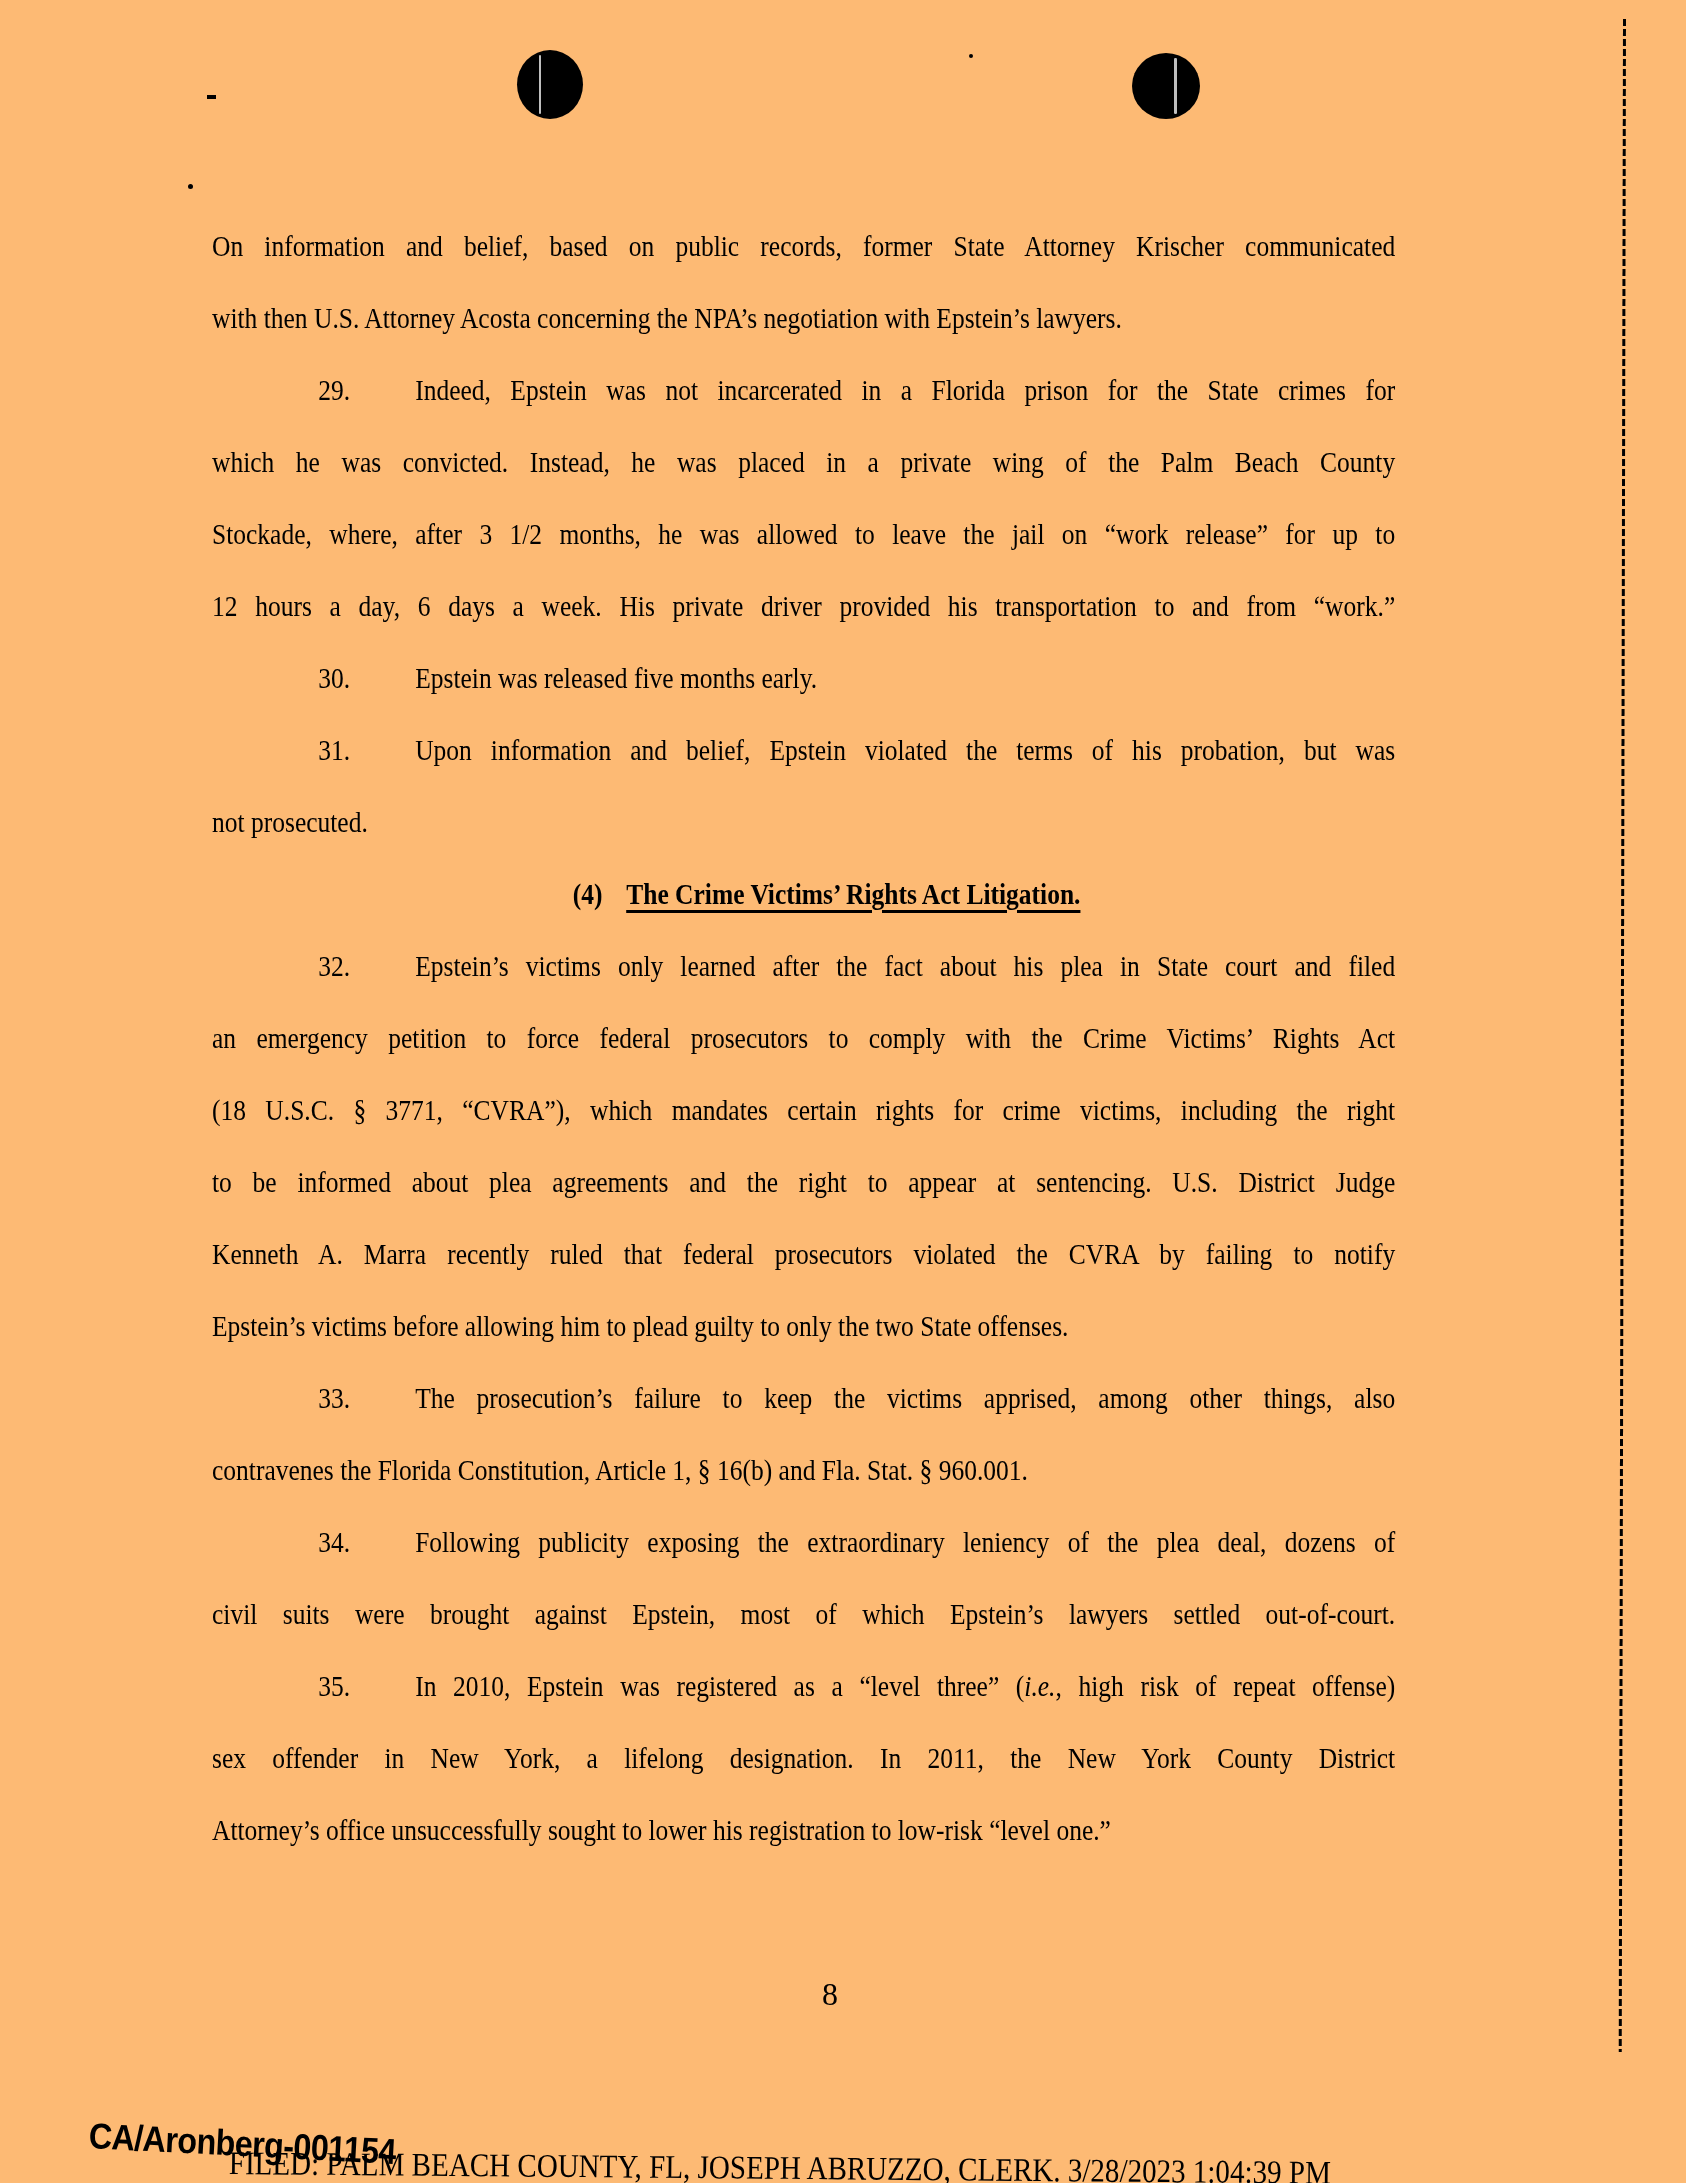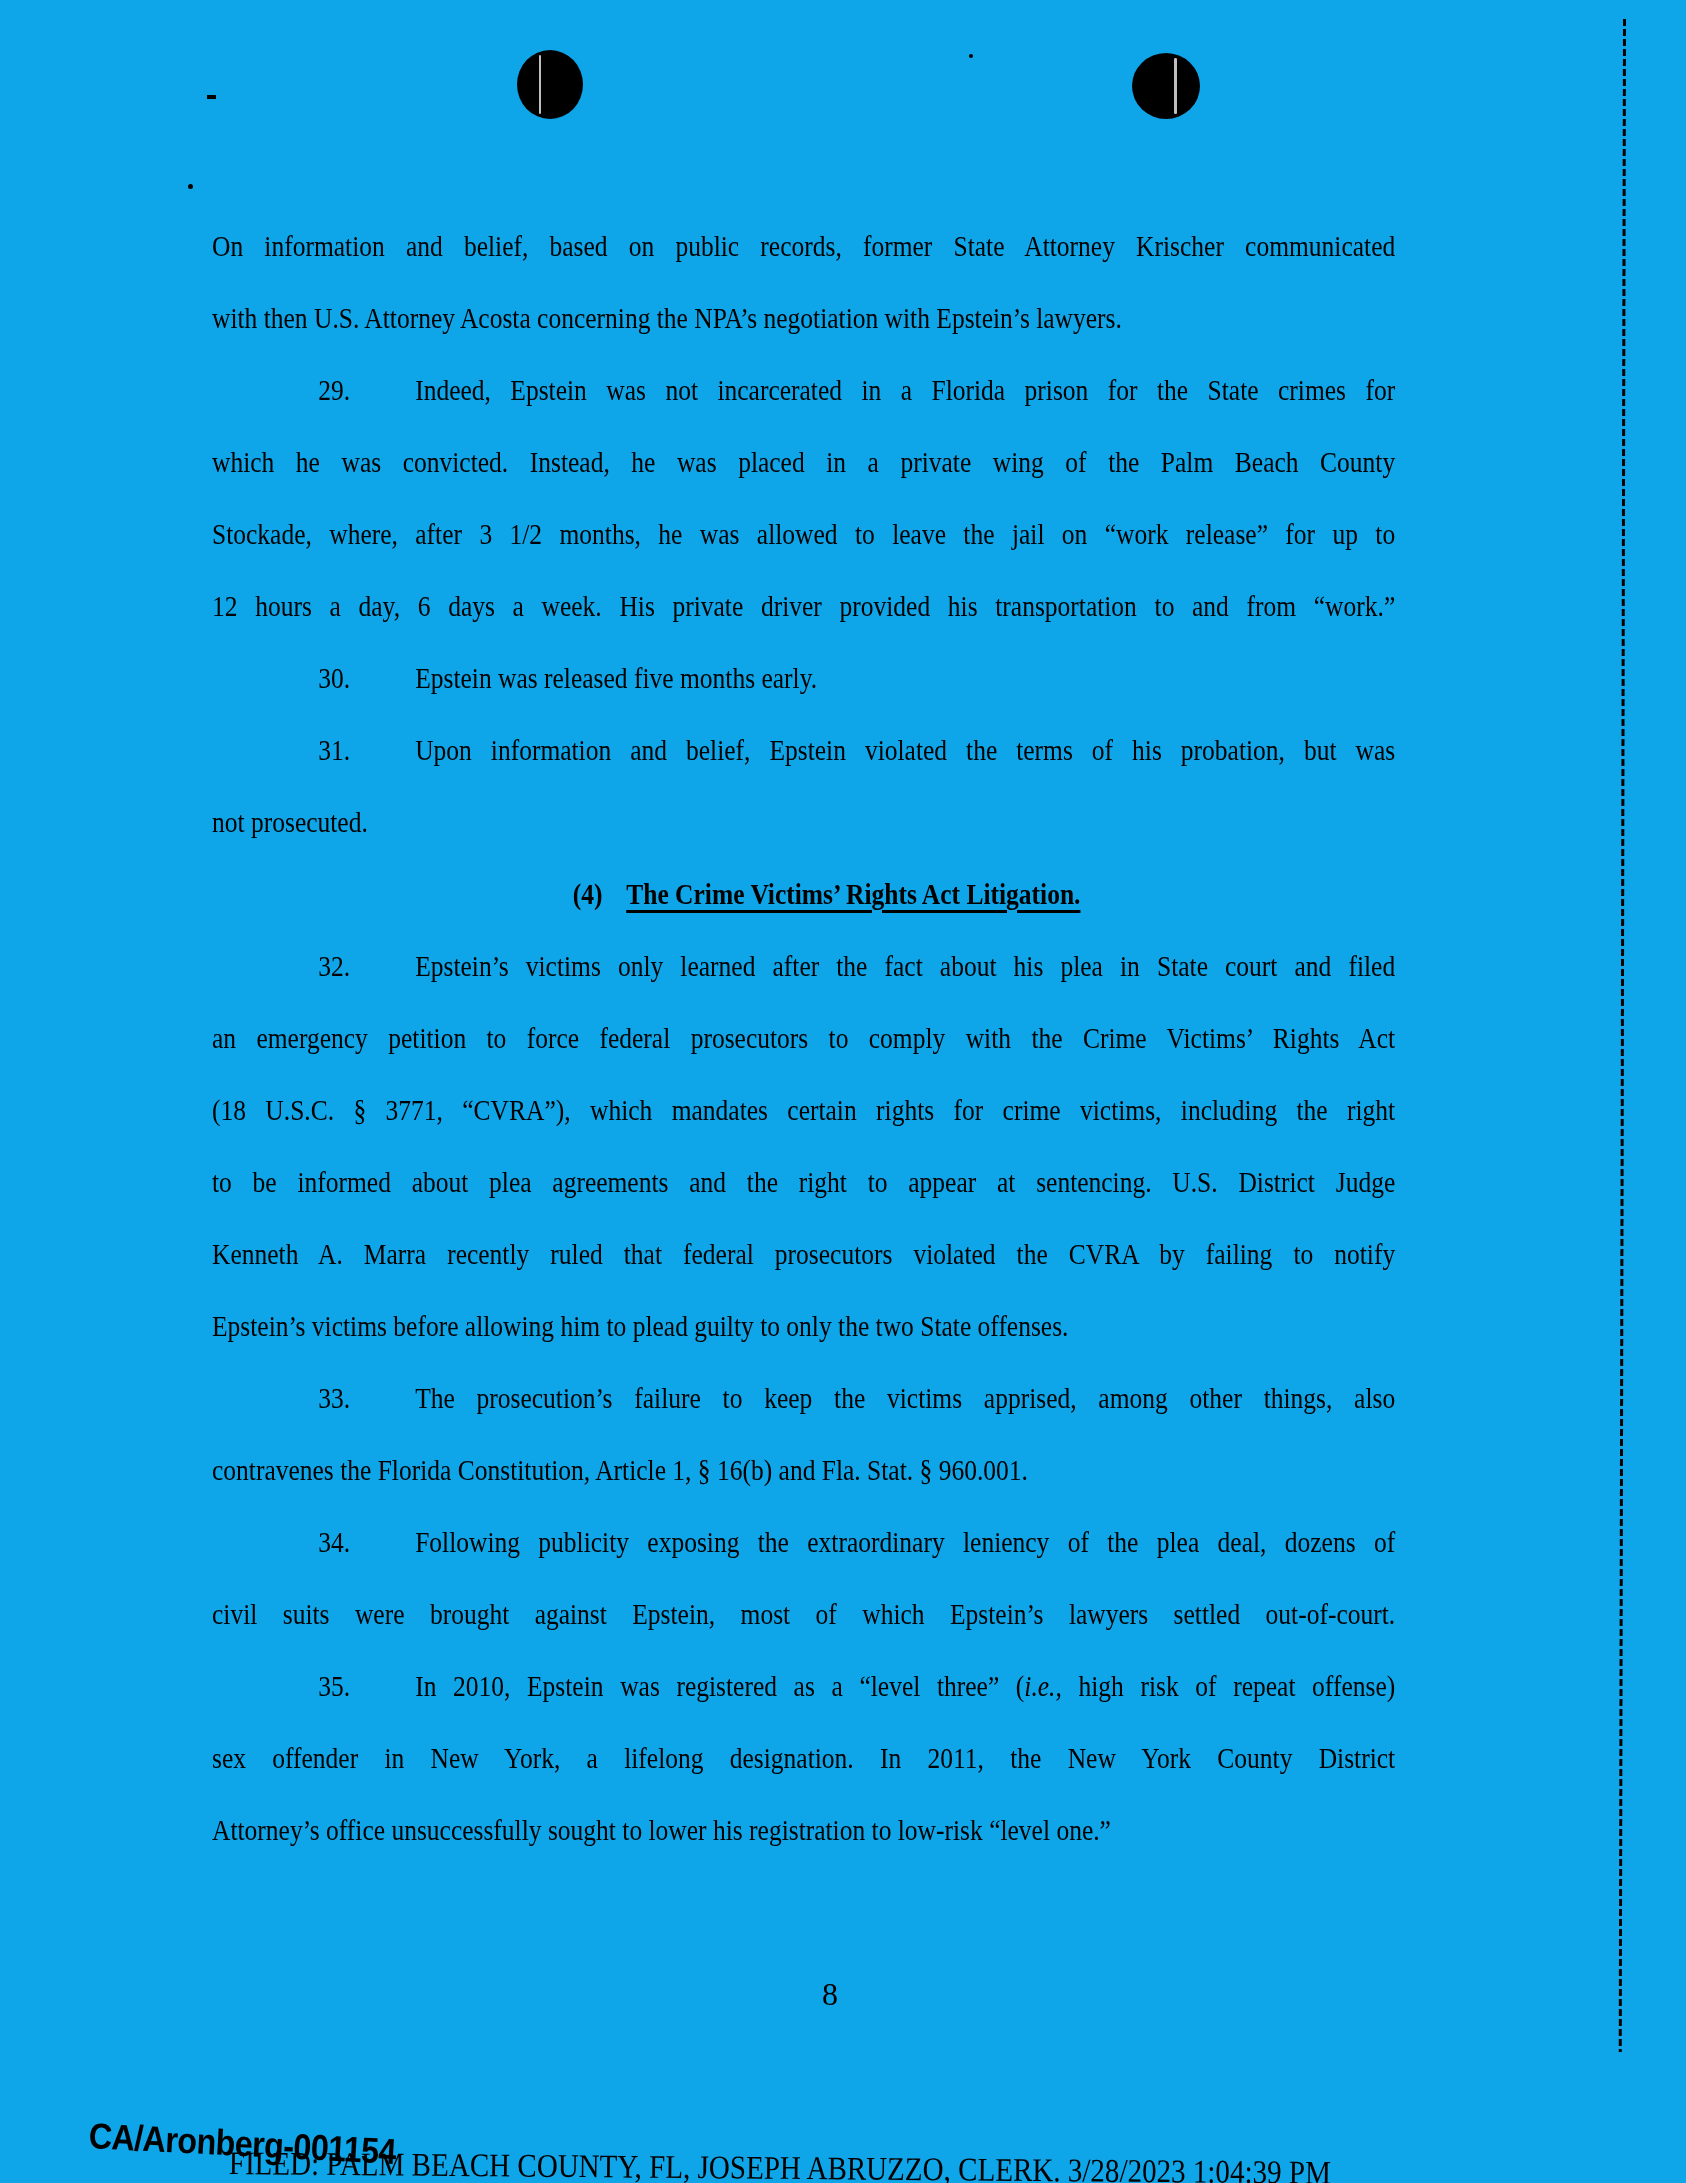--- a/index.html
+++ b/index.html
@@ -1,19 +1,19 @@
 <!DOCTYPE html>
 <html style="font-size:10.6px"><head>
 <meta charset="utf-8">
 <style>
   html,body{margin:0;padding:0;background:#fff;}
   .page{
     position:relative;
     width:1687px;height:2183px;
-    background:#0ea5e9;color:#000;
+    background:#fdba74;color:#000;
     overflow:hidden;
     font-family:"Liberation Serif",serif;
   }
   
   .body-text{
     position:absolute;left:212px;top:210px;width:1392px;
     transform:scaleX(0.85);transform-origin:0 0;
     font-size:30px;line-height:72px;
   }
   .ln{height:72px;}

